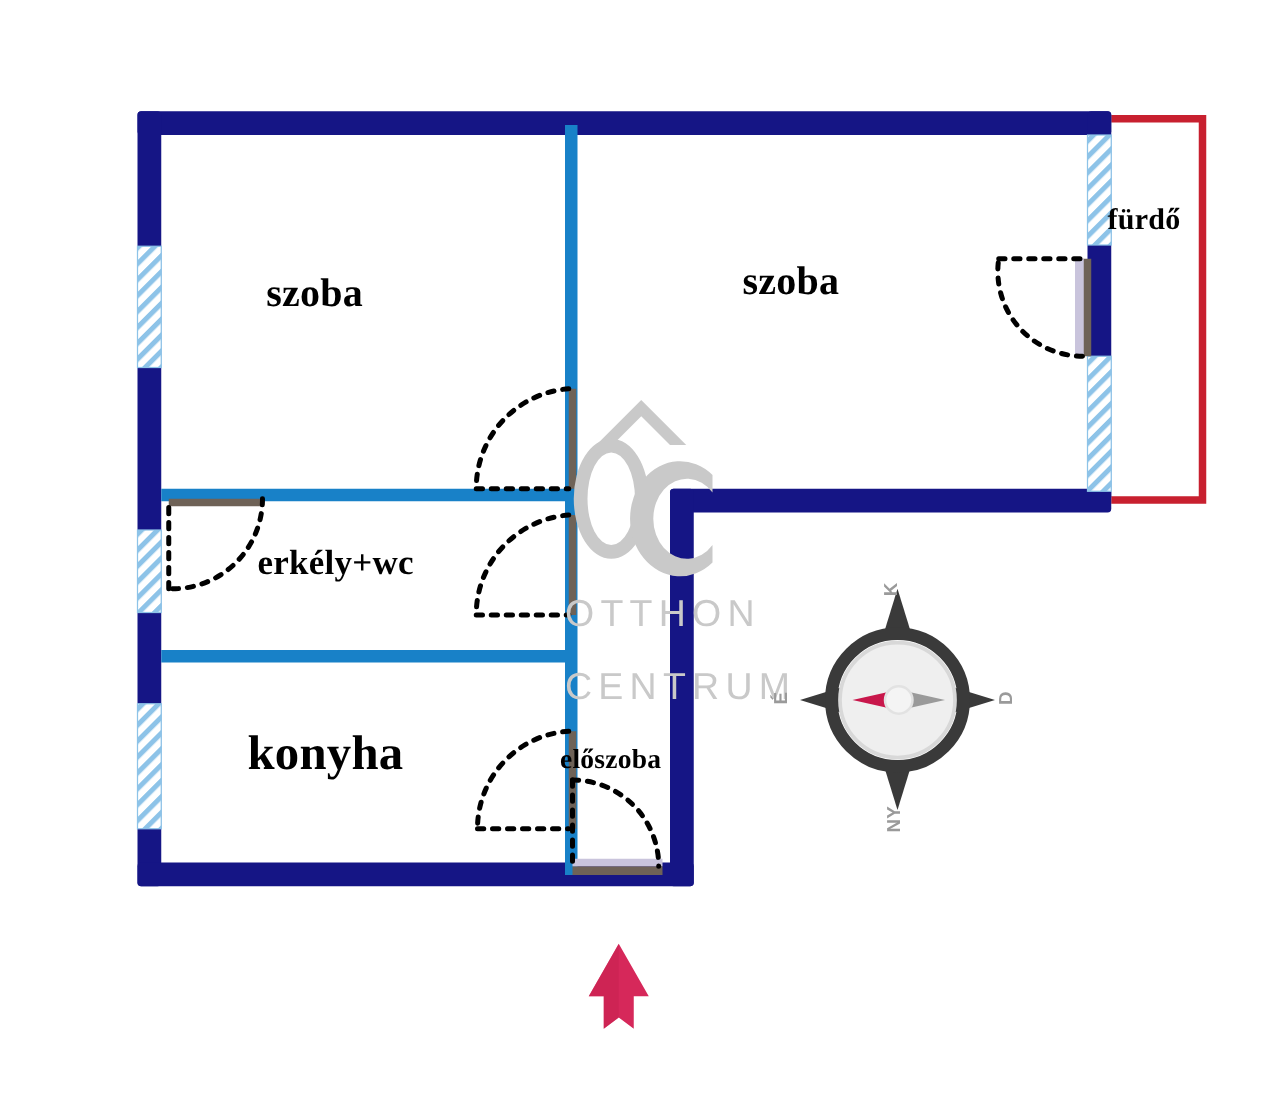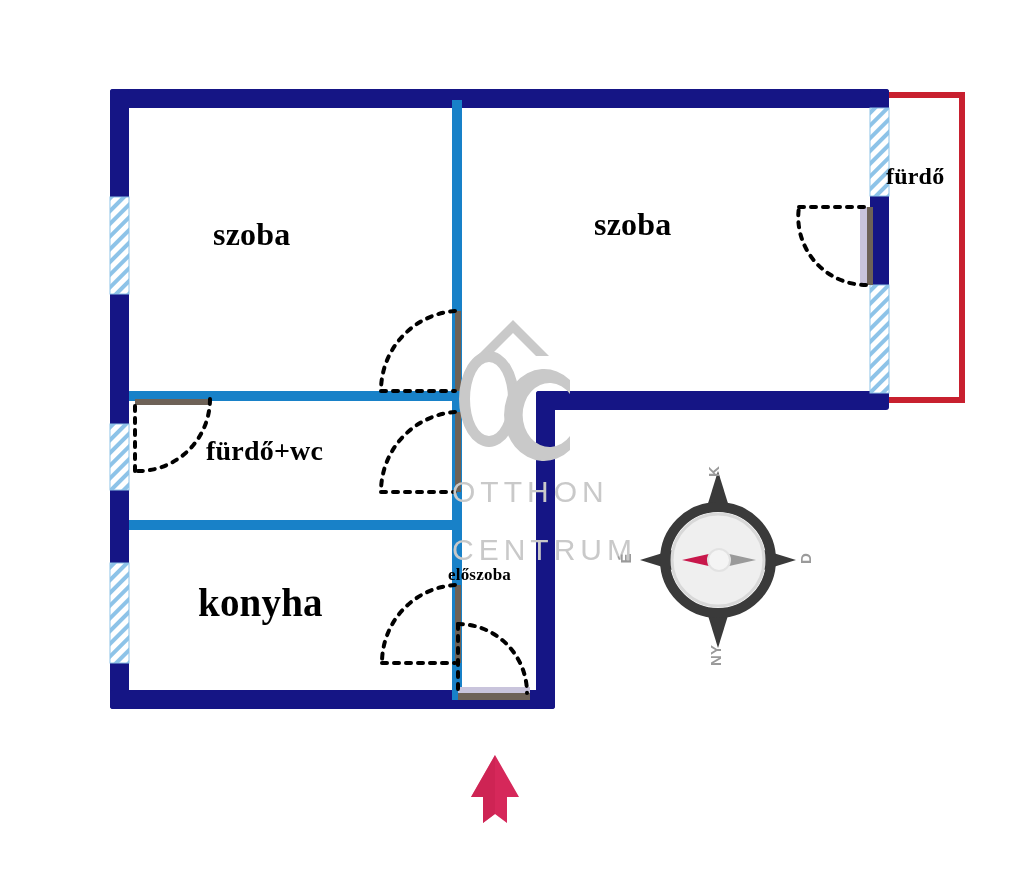--- a/index.html
+++ b/index.html
@@ -35,21 +35,21 @@
     font-weight: bold;
     color: #000000;
     white-space: nowrap;
     letter-spacing: 0.2px;
     line-height: 1;
   }
   .lbl-szoba-left   { left: 213px; top: 218px; font-size: 32px; }
   .lbl-szoba-right  { left: 594px; top: 208px; font-size: 32px; }
   .lbl-furdo        { left: 206px; top: 437px; font-size: 28px; }
   .lbl-konyha       { left: 198px; top: 583px; font-size: 39px; text-align: right; }
-  .lbl-eloszoba     { left: 448px; top: 566px; font-size: 17px; }
+  .lbl-eloszoba     { left: 448px; top: 596px; font-size: 22px; }
   .lbl-erkely       { left: 886px; top: 164px; font-size: 24px; }
 
   .compass-label {
     position: absolute;
     font-family: "Liberation Sans", sans-serif;
     font-weight: bold;
     font-size: 15px;
     color: #9a9a9a;
     line-height: 1;
   }
@@ -190,21 +190,21 @@
     </g>
 
     <g>
       <path d="M 495 755 L 519 797 L 507 797 L 507 823 L 495 814 L 483 823 L 483 797 L 471 797 Z" fill="#d6285a"></path>
       <path d="M 495 755 L 495 814 L 483 823 L 483 797 L 471 797 Z" fill="#c92051" opacity="0.55"></path>
     </g>
   </svg>
 
   <div class="room-label lbl-szoba-left">szoba</div>
   <div class="room-label lbl-szoba-right">szoba</div>
-  <div class="room-label lbl-furdo">fürdő+wc</div>
+  <div class="room-label lbl-furdo">erkély+wc</div>
   <div class="room-label lbl-konyha">konyha</div>
   <div class="room-label lbl-eloszoba">előszoba</div>
   <div class="room-label lbl-erkely">fürdő</div>
 
   <div class="wm-text wm-otthon">OTTHON</div>
   <div class="wm-text wm-centrum">CENTRUM</div>
 
   <div class="compass-label cmp-k">K</div>
   <div class="compass-label cmp-d">D</div>
   <div class="compass-label cmp-ny">NY</div>

